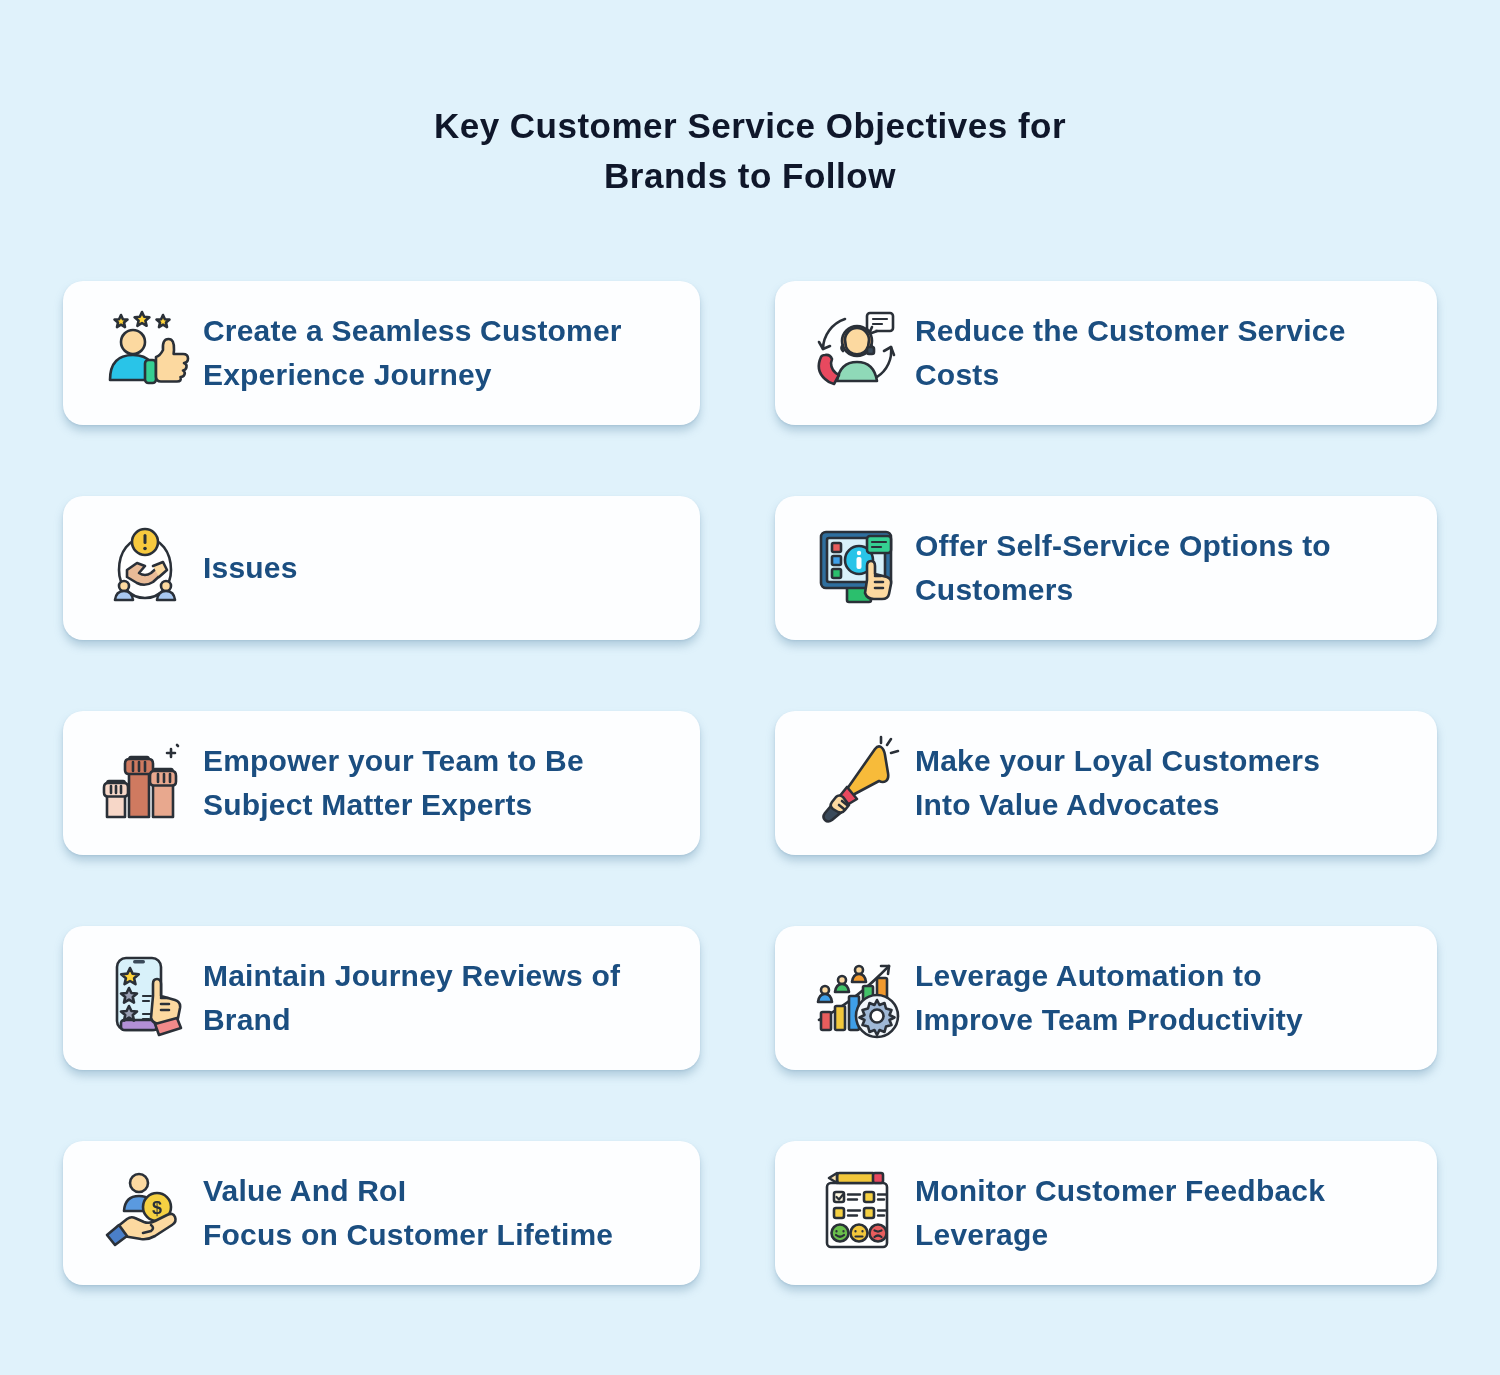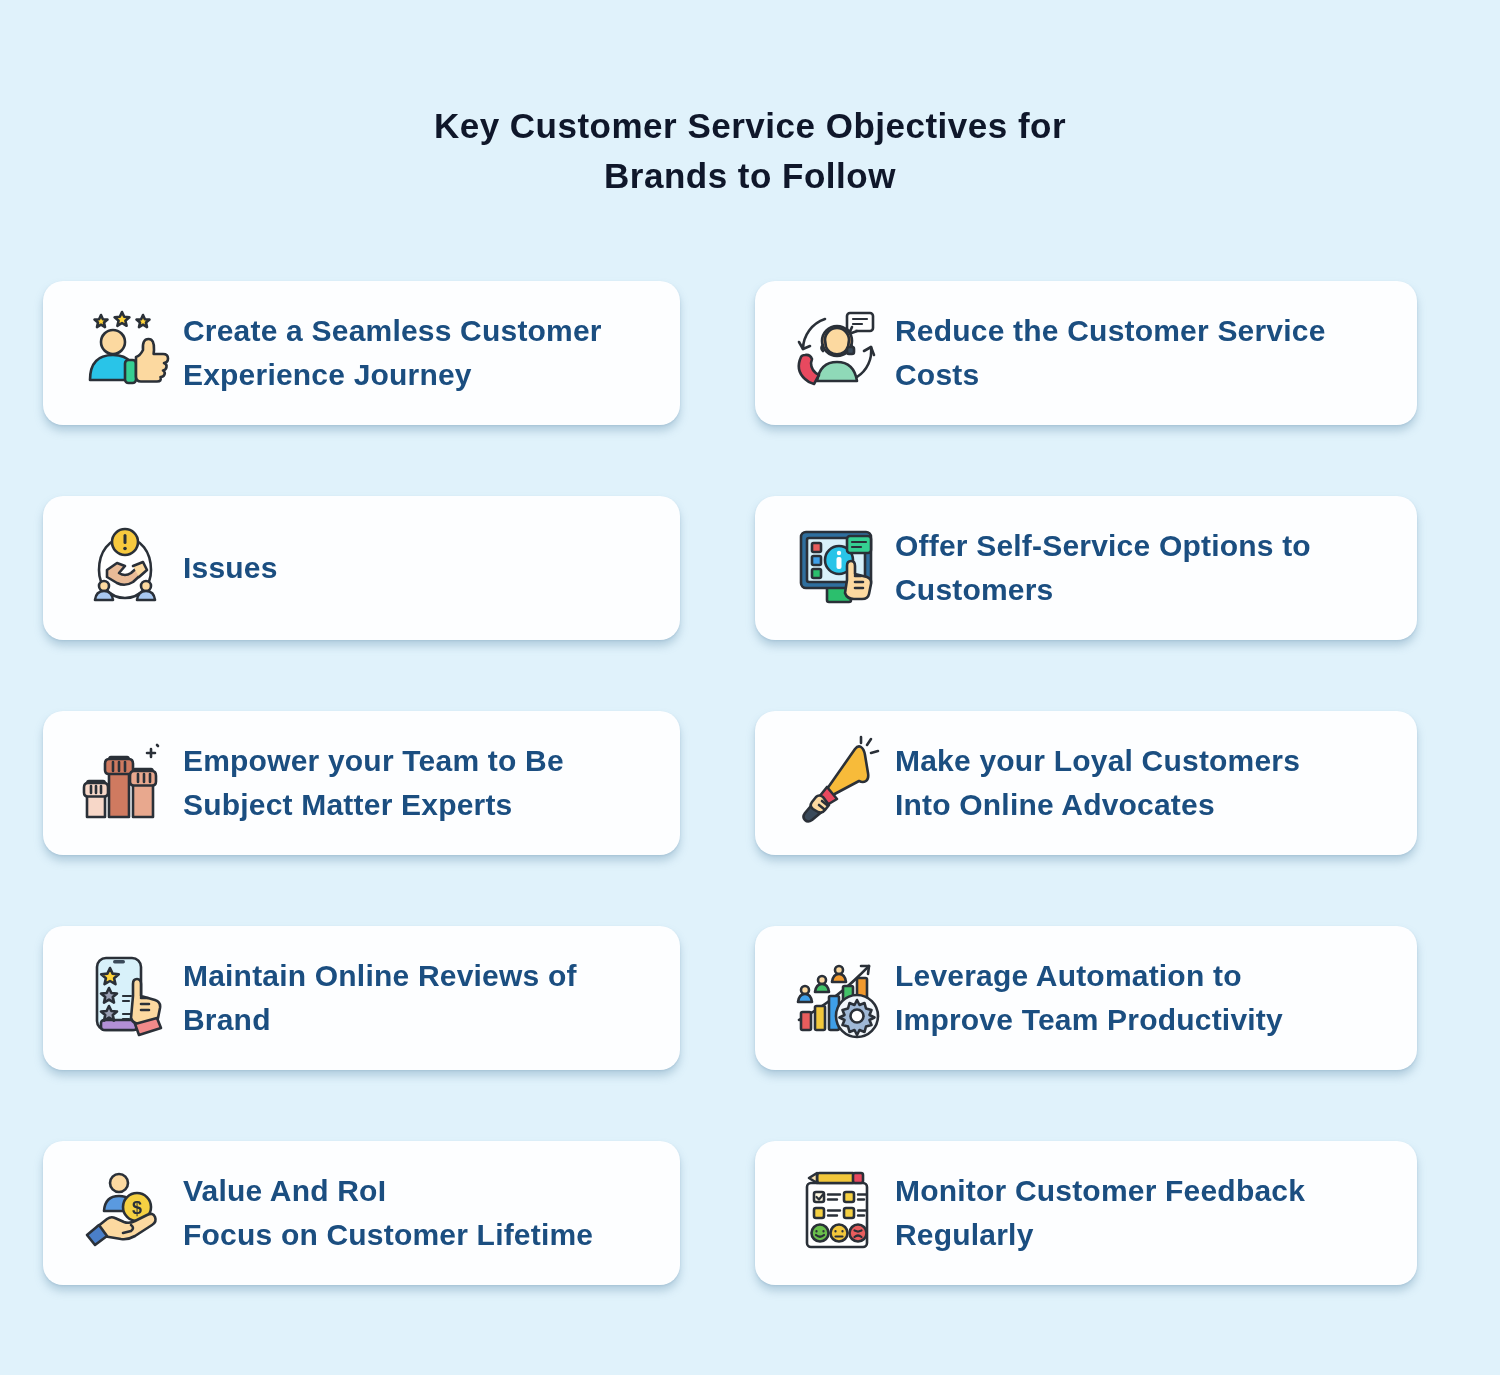--- a/index.html
+++ b/index.html
@@ -15,21 +15,21 @@
     text-align: center;
     color: #0f172a;
     font-size: 35px;
     font-weight: 700;
     line-height: 1.42;
     letter-spacing: 0.5px;
   }
   .title span { display: block; }
   .grid {
     margin-top: 80px;
-    padding: 0 43px;
+    padding: 0 63px;
     display: grid;
     grid-template-columns: 637px 662px;
     column-gap: 75px;
     row-gap: 71px;
   }
   .card {
     background: #fdfeff;
     border-radius: 20px;
     height: 144px;
     display: flex;
@@ -188,41 +188,41 @@
         <path d="M78 10 l4-6 M82 18 l7-2 M72 8 l0-6"></path>
         <path d="M38 54 L66 14 q3-4 6-2 q3 2 4 8 l3 18 q1 6-2 8 q-3 2-7 0 L40 62 q-4-2-2-8z" fill="#f7bb3a"></path>
         <path d="M38 52 l-8 10 8 8 10-6z" fill="#e8495f"></path>
         <path d="M26 66 l-10 12 q-3 4 0 7 q3 3 7 0 l12-10z" fill="#3a4a5a"></path>
         <path d="M34 62 q-4-3-7 0 l-4 5 q-3 4 1 7 l5 3 q4 2 7-2 l4-5z" fill="#fcd9a0"></path>
         <path d="M33 66 l5 4 M30 70 l5 4"></path>
       </svg>
     </div>
     <div class="label">
       <span>Make your Loyal Customers</span>
-      <span>Into Online Advocates</span>
+      <span>Into Value Advocates</span>
     </div>
   </div>
 
   <div class="card">
     <div class="icon-box">
       <svg viewBox="0 0 96 96" fill="none" stroke="#2a3038" stroke-width="2.6" stroke-linejoin="round" stroke-linecap="round">
         <rect x="20" y="8" width="44" height="72" rx="9" fill="#d8f1fa"></rect>
         <rect x="24" y="70" width="36" height="10" rx="3" fill="#b390d6"></rect>
         <rect x="36" y="10" width="12" height="3.5" rx="1.7" fill="#3a4a5a" stroke="none"></rect>
         <path d="M33 18 l2.6 5.6 6.2.6-4.7 4 1.4 6-5.5-3.2-5.5 3.2 1.4-6-4.7-4 6.2-.6z" fill="#ffd43b"></path>
         <path d="M32 38 l2.4 5 5.6.5-4.2 3.6 1.2 5.5-5-3-5 3 1.2-5.5-4.2-3.6 5.6-.5z" fill="#9aa0b4"></path>
         <path d="M32 56 l2.4 5 5.6.5-4.2 3.6 1.2 5.5-5-3-5 3 1.2-5.5-4.2-3.6 5.6-.5z" fill="#9aa0b4"></path>
         <path d="M46 46 h8 M46 51 h6 M46 64 h8 M46 69 h6" stroke-width="2.2"></path>
         <path d="M56 46 v-12 q0-5 4-5 t4 5 v12 l14 4 q6 2 5 8 l-2 10 q-1 6-8 6 h-10 q-7 0-9-6z" fill="#fcd9a0"></path>
         <path d="M64 48 h7 M64 54 h8 M64 60 h8"></path>
         <path d="M58 74 l22-6 4 10 -22 7z" fill="#f08a8a"></path>
       </svg>
     </div>
     <div class="label">
-      <span>Maintain Online Reviews of</span>
+      <span>Maintain Journey Reviews of</span>
       <span>Brand</span>
     </div>
   </div>
 
   <div class="card">
     <div class="icon-box">
       <svg viewBox="0 0 96 96" fill="none" stroke="#2a3038" stroke-width="2.6" stroke-linejoin="round" stroke-linecap="round">
         <path d="M10 70 Q45 52 80 16"></path>
         <path d="M80 16 l-8 0 m8 0 l-1 8"></path>
         <rect x="12" y="62" width="10" height="18" rx="1.5" fill="#e85d5d"></rect>
@@ -292,17 +292,17 @@
           <path d="M27.5 66 l0 .5 M34.5 66 l0 .5 M27 70 q4 3.5 8 0" stroke-width="2.2"></path>
           <circle cx="50" cy="68" r="8.5" fill="#f2c73b"></circle>
           <path d="M46.5 66 l0 .5 M53.5 66 l0 .5 M46.5 71.5 h7" stroke-width="2.2"></path>
           <circle cx="69" cy="68" r="8.5" fill="#e85d5d"></circle>
           <path d="M65.5 65.5 l3 1 M72.5 65.5 l-3 1 M65.5 72 q3.5-3 7 0" stroke-width="2.2"></path>
         </g>
       </svg>
     </div>
     <div class="label">
       <span>Monitor Customer Feedback</span>
-      <span>Regularly</span>
+      <span>Leverage</span>
     </div>
   </div>
 
 </div>
 
 </body></html>

